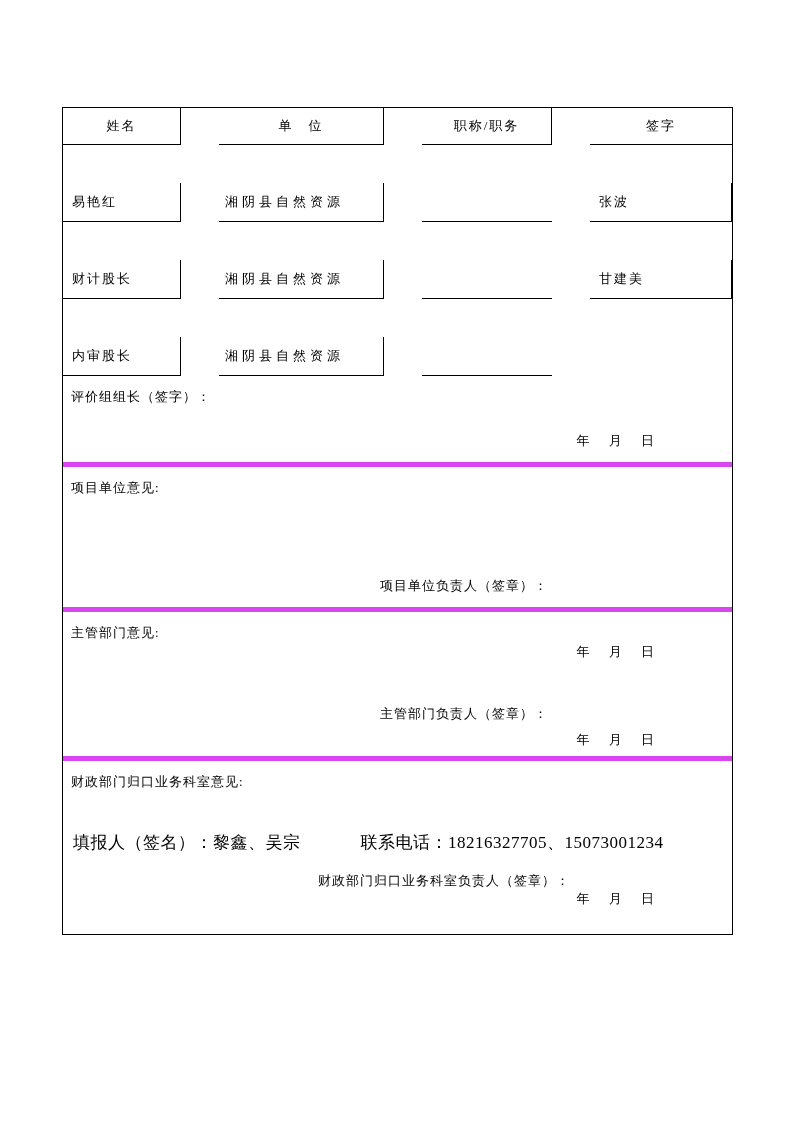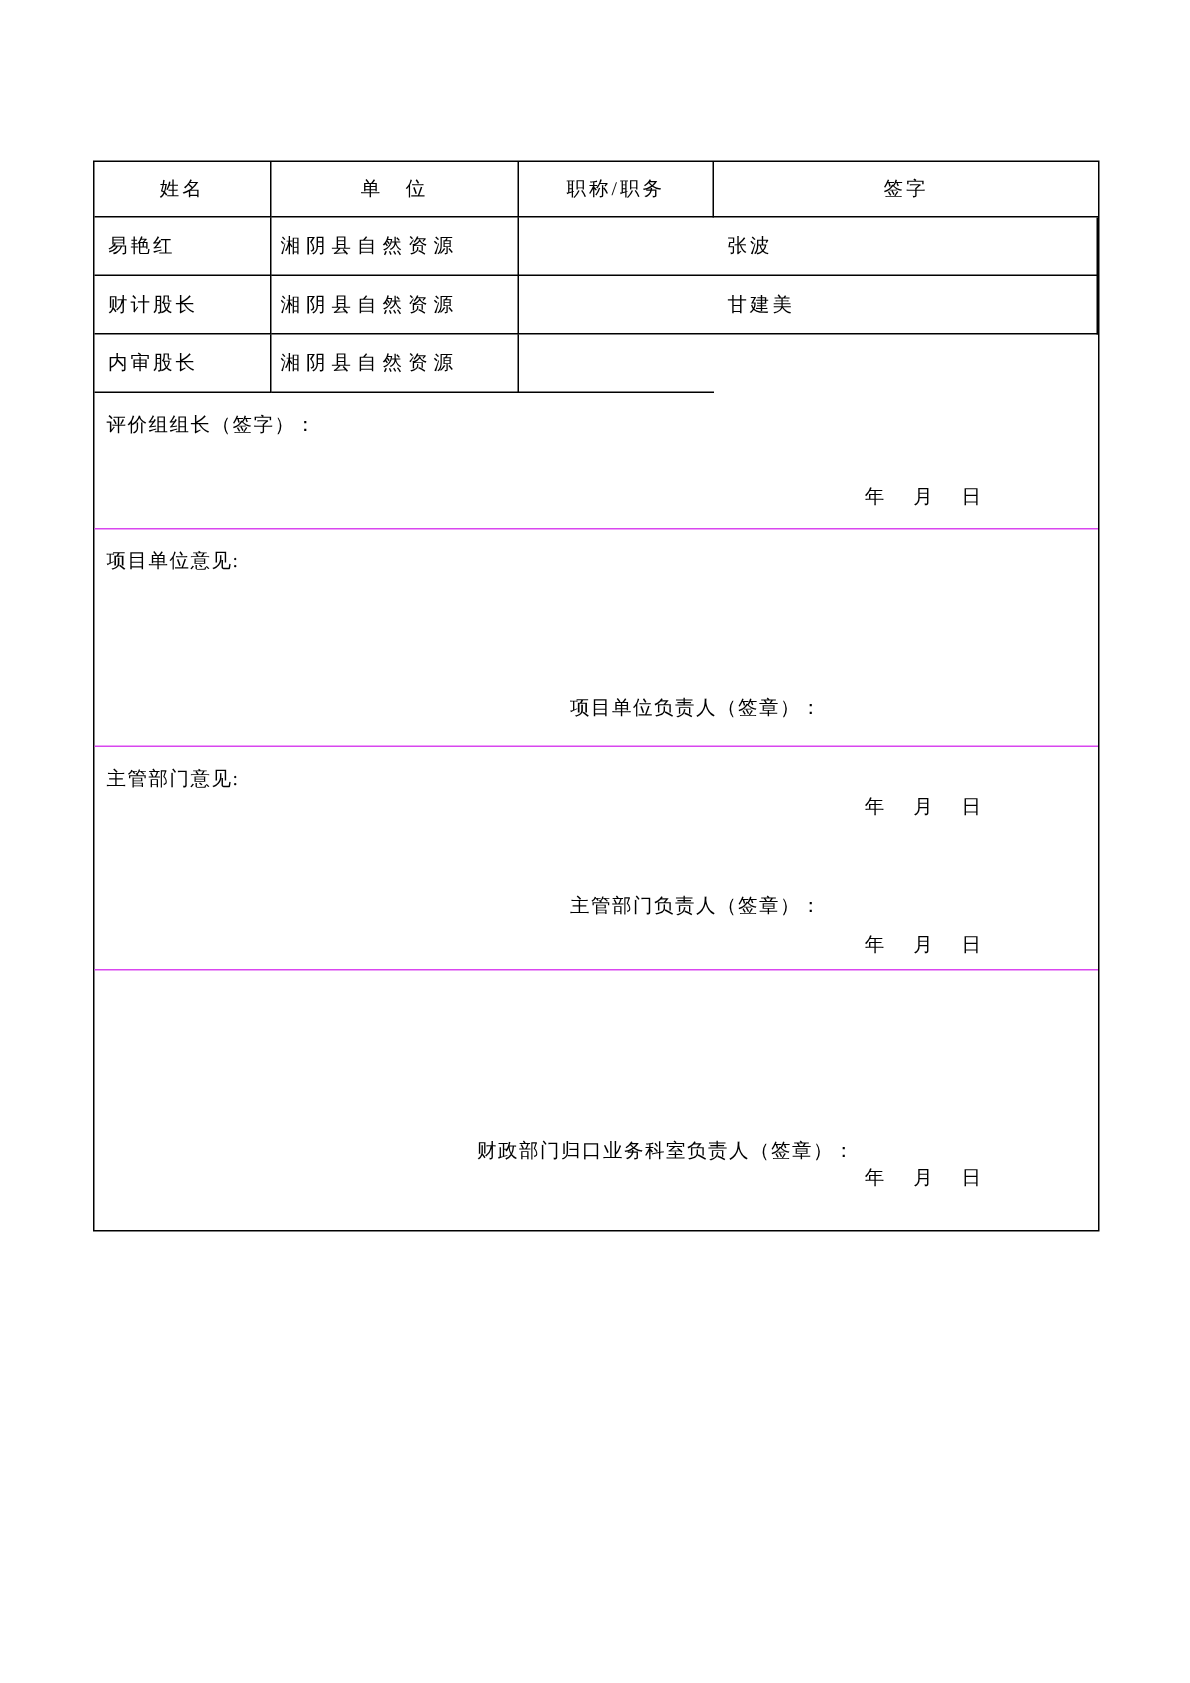--- a/index.html
+++ b/index.html
@@ -15,41 +15,41 @@
   }
   .form {
     position: absolute;
     left: 62px;
     top: 107px;
     width: 671px;
     border: 1px solid #000000;
     background: #ffffff;
   }
   
-  .people-table { display: grid; grid-template-columns: 118px 165px 130px 1fr; }
+  .people-table { display: grid; grid-template-columns: 118px 165px 130px 1fr; gap: 38px; }
   .cell {
     border-right: 1px solid #000000;
     border-bottom: 1px solid #000000;
     display: flex;
     align-items: center;
     font-size: 13px;
     letter-spacing: 2px;
     overflow: hidden;
     white-space: nowrap;
   }
   .cell.last { border-right: none; }
   .cell.head { height: 37px; justify-content: center; }
   .cell.body { height: 39px; padding-left: 9px; }
   .cell.unit { letter-spacing: 4px; padding-left: 6px; padding-right: 2px; }
   .cell.sig  { padding-left: 6px; }
   
   .section {
     display: flex;
     flex-direction: column;
-    border-bottom: 1px solid #d946ef;
+    border-bottom: 5px solid #d946ef;
     font-size: 13px;
   }
   .section.s-last { border-bottom: none; }
   .sec-title {
     margin: 12px 0 0 8px;
     letter-spacing: 1px;
     line-height: 18px;
   }
   .spacer { flex: 1 1 auto; }
   .signer-line {
@@ -130,20 +130,27 @@
     </div>
 
     <div class="section s3">
       <div class="sec-title">主管部门意见:</div>
       <div class="spacer"></div>
       <div class="signer-line">主管部门负责人（签章）：</div>
       <div class="date-line">年 月 日</div>
     </div>
 
     <div class="section s4 s-last">
+      <div class="sec-title">财政部门归口业务科室意见:</div>
       <div class="spacer"></div>
       <div class="signer-line">财政部门归口业务科室负责人（签章）：</div>
       <div class="date-line">年 月 日</div>
     </div>
 
   </div>
 
+  <div class="footer">
+    <span>填报人（签名）：</span>
+    <span>黎鑫、吴宗</span>
+    <span class="phone-group">联系电话：</span>
+    <span>18216327705、15073001234</span>
+  </div>
 </div>
 
 </body></html>

